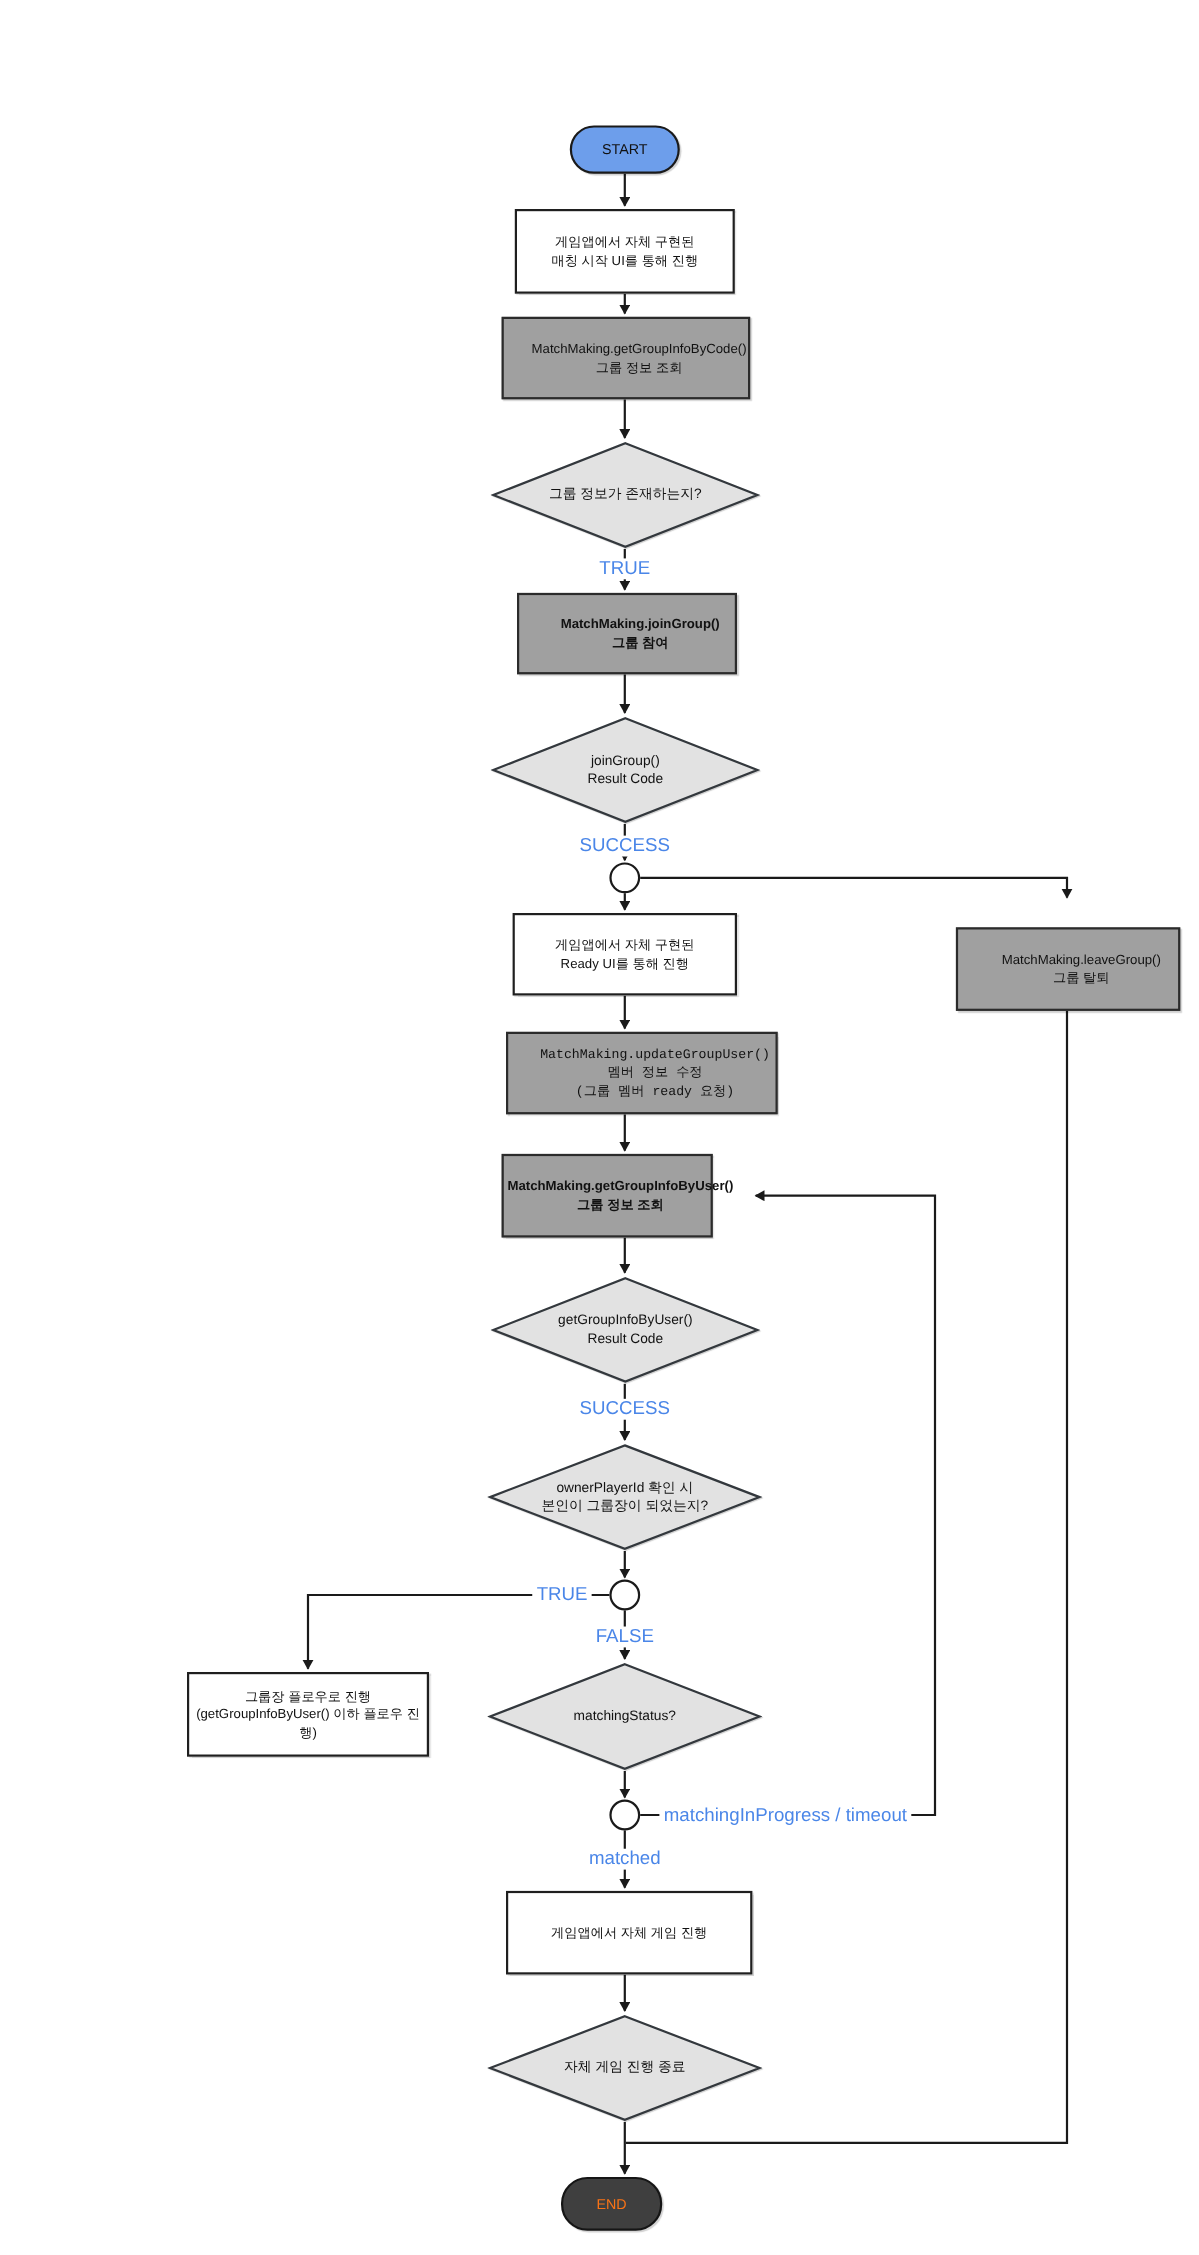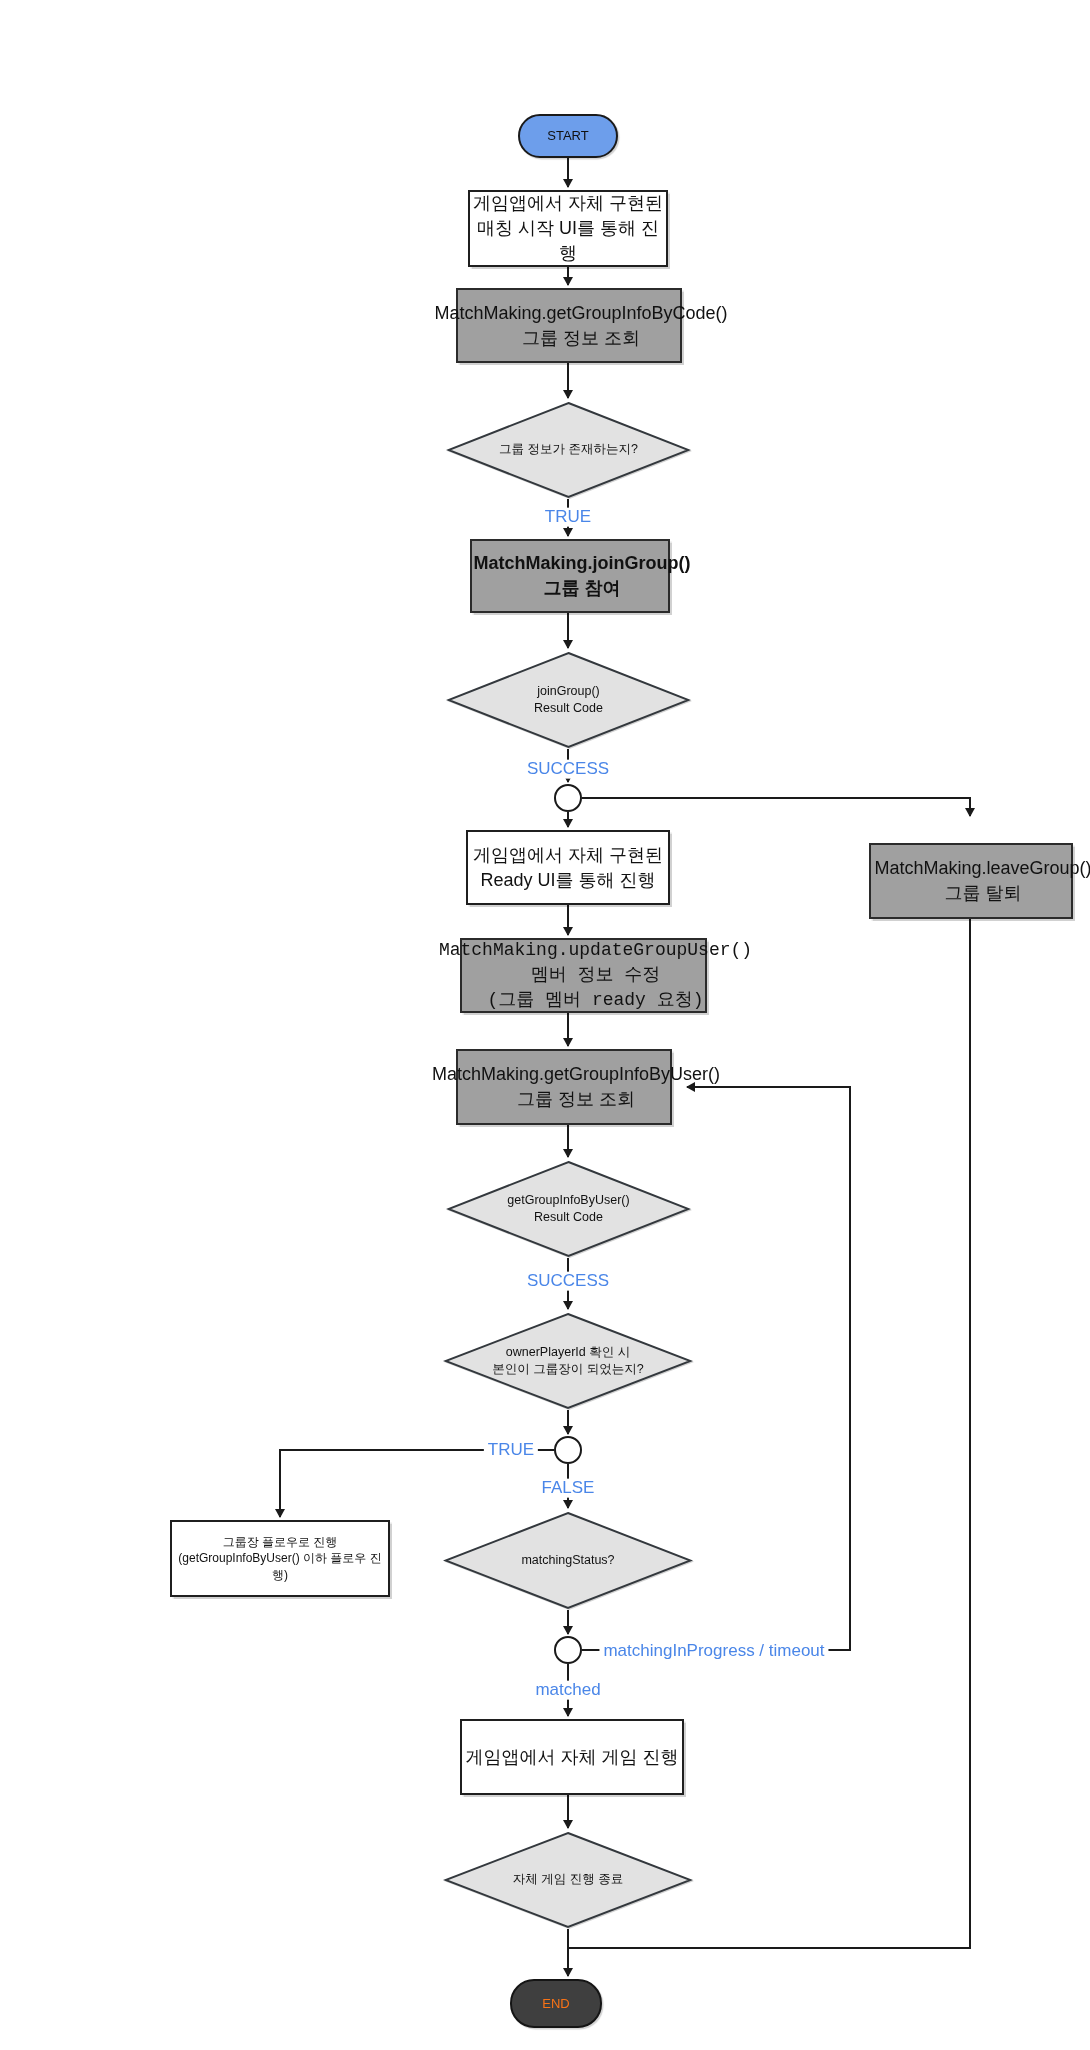--- a/index.html
+++ b/index.html
@@ -1,21 +1,21 @@
 <!DOCTYPE html>
 <html><head>
 <meta charset="utf-8">
 <style>
   html,body{margin:0;padding:0;background:#ffffff;}
   body{font-family:"Liberation Sans","DejaVu Sans",sans-serif;}
   #canvas{position:relative;width:1090px;height:2050px;background:#ffffff;overflow:hidden;}
   #edges{position:absolute;left:0;top:0;width:1090px;height:2050px;}
 
   .node{position:absolute;box-sizing:border-box;display:flex;align-items:center;justify-content:center;
-        text-align:center;color:#111;font-size:18px;line-height:1.38;white-space:pre-line;
+        text-align:center;color:#111;font-size:12px;line-height:1.38;white-space:pre-line;
         box-shadow:1.5px 1.5px 1px rgba(0,0,0,0.18);}
   .terminal{border:2px solid #1a1a1a;border-radius:24px;font-size:13px;}
   .start{background:#6d9eeb;}
   .end{background:#3f3f3f;color:#f97316;border-color:#151515;}
   .process-white{background:#ffffff;border:2px solid #1f1f1f;}
   .process-gray{background:#a0a0a0;border:2px solid #2b2b2b;padding-left:24px;}
 
   .diamond{position:absolute;box-shadow:none;}
   .diamond svg{position:absolute;left:0;top:0;width:100%;height:100%;filter:drop-shadow(1.5px 1.5px 0.5px rgba(0,0,0,0.18));}
   .diamond .dlabel{position:absolute;left:0;top:0;width:100%;height:100%;display:flex;align-items:center;justify-content:center;
@@ -101,21 +101,21 @@
     <span>게임앱에서 자체 구현된
 Ready UI를 통해 진행</span>
   </div>
 
   <div class="node process-gray" style="left:460px;top:938px;width:247px;height:75px;font-family:Liberation Mono, monospace;">
     <span>MatchMaking.updateGroupUser()
 멤버 정보 수정
 (그룹 멤버 ready 요청)</span>
   </div>
 
-  <div class="node process-gray" style="left:456px;top:1049px;width:216px;height:76px;">
+  <div class="node process-gray" style="left:456px;top:1049px;width:192px;height:76px;font-weight:bold;">
     <span>MatchMaking.getGroupInfoByUser()
 그룹 정보 조회</span>
   </div>
 
   <div class="diamond" style="left:446px;top:1160px;width:245px;height:98px;">
     <svg viewBox="0 0 200 100" preserveAspectRatio="none">
       <polygon points="100,2 198,50 100,98 2,50" fill="#e2e2e2" stroke="#33383d" stroke-width="2" vector-effect="non-scaling-stroke"></polygon>
     </svg>
     <div class="dlabel">getGroupInfoByUser()
 Result Code</div>

